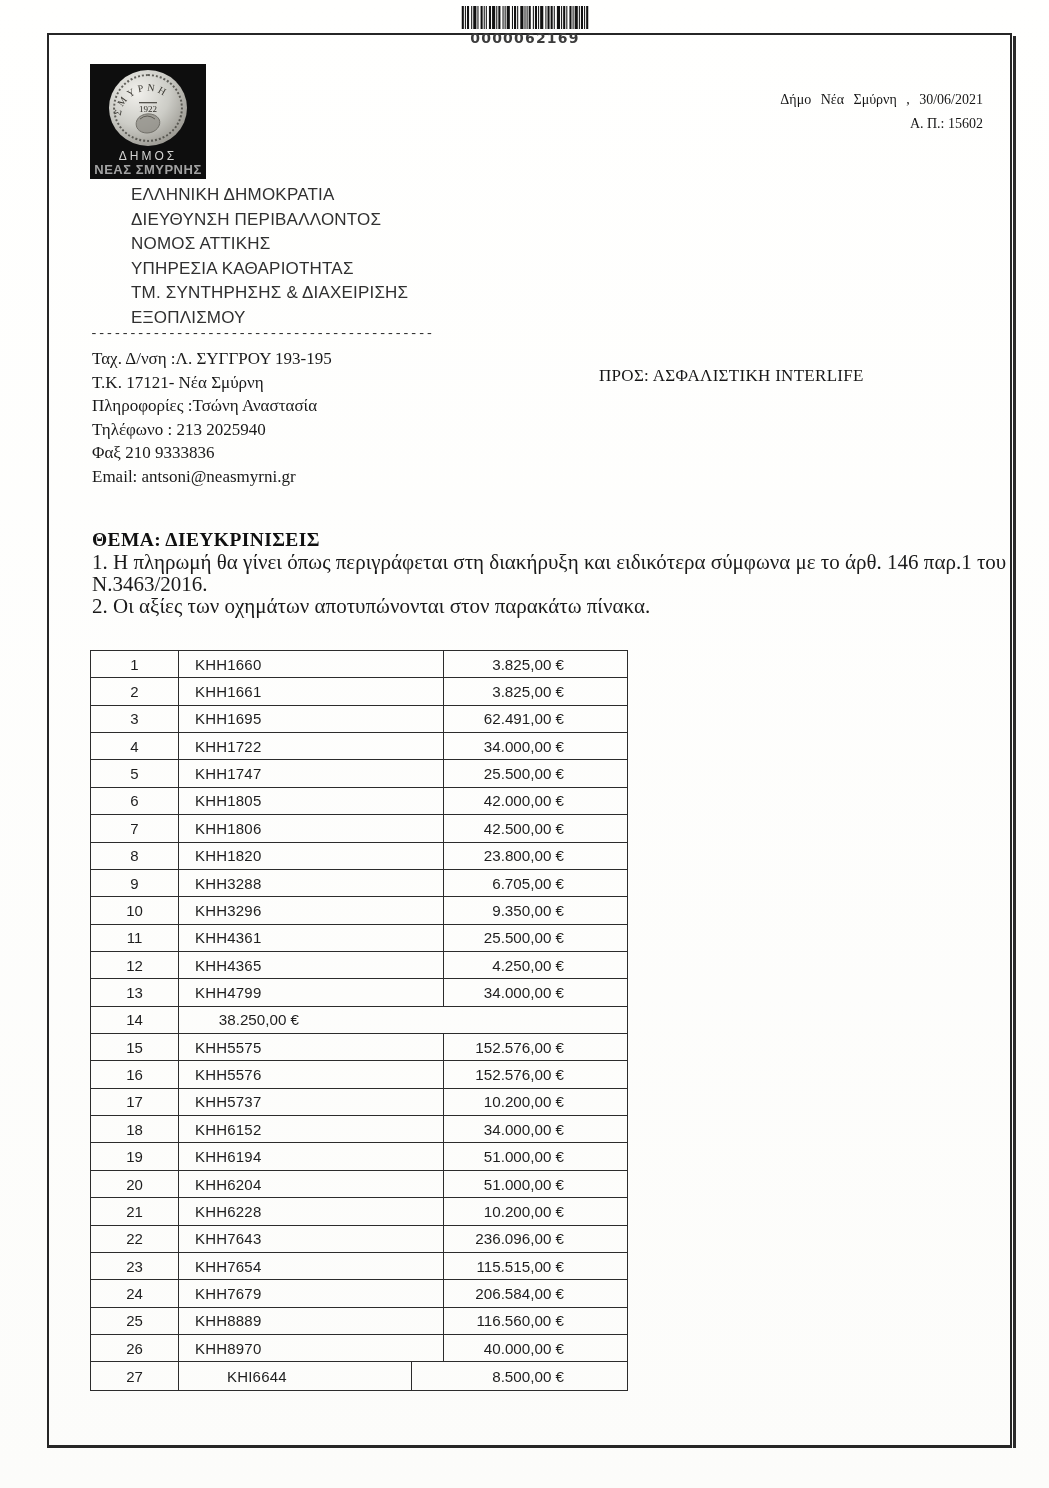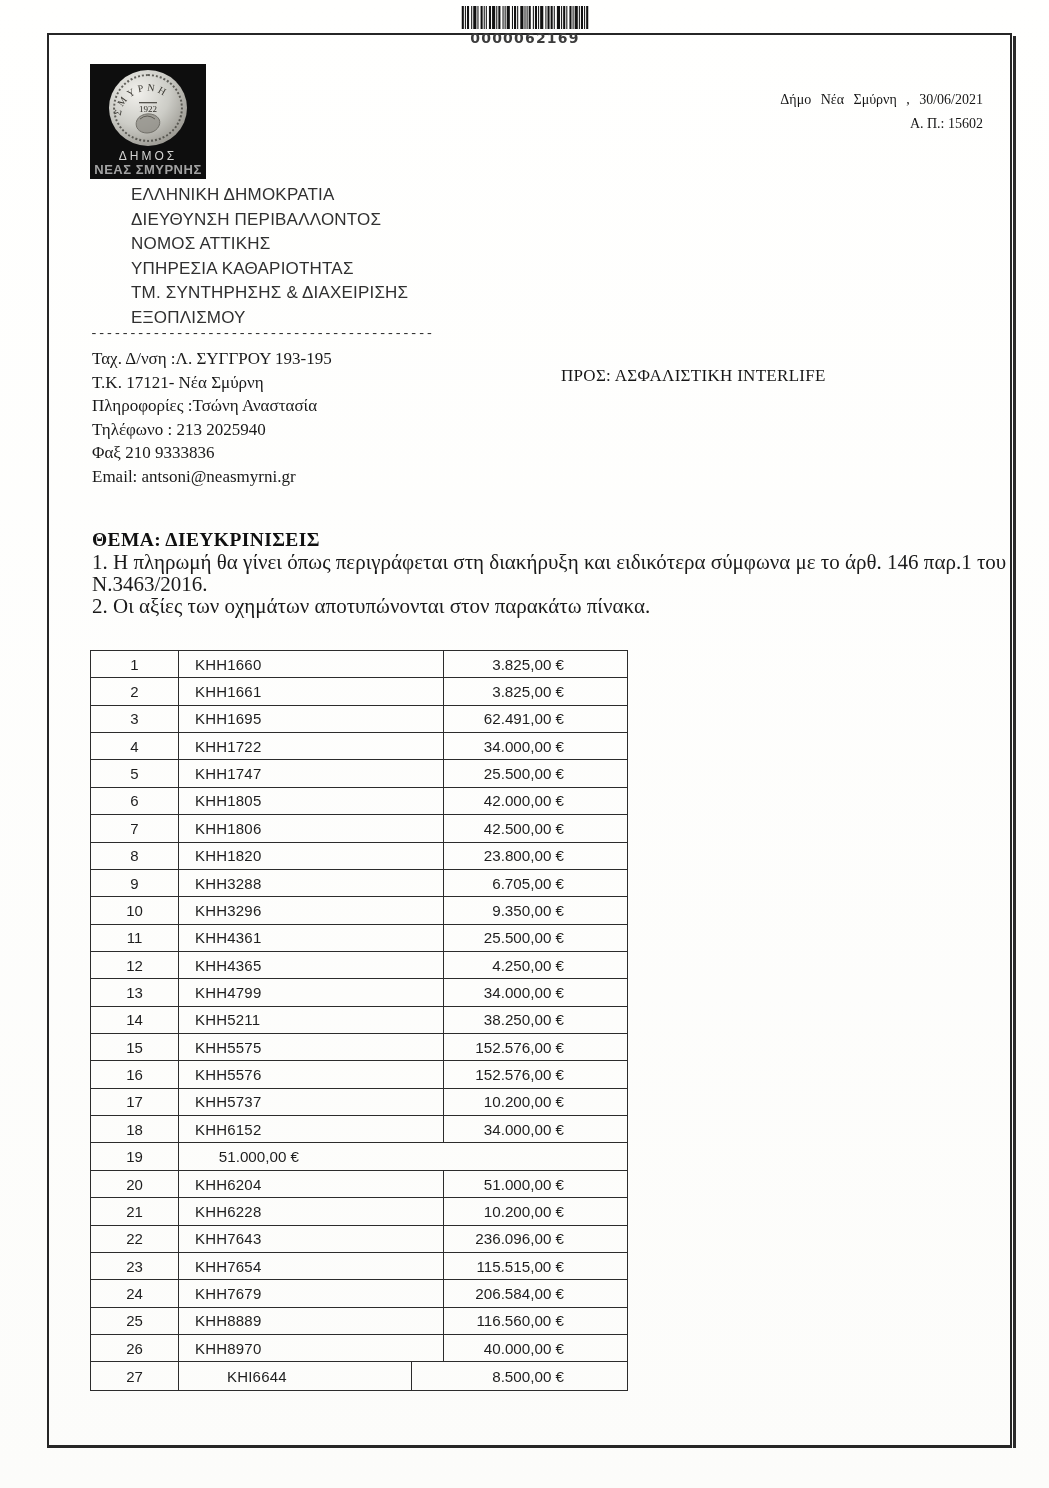--- a/index.html
+++ b/index.html
@@ -38,21 +38,21 @@
   
   .dept { position:absolute; left:92px; top:183px; font-family:"Liberation Sans", sans-serif;
     font-size:17px; line-height:24.6px; color:#303030; letter-spacing:0.2px;margin-left:39px; }
 
   .sep { position:absolute; left:90px; top:326px; font-family:"Liberation Mono", monospace;
     font-size:13px; color:#242424; letter-spacing:0px; }
 
   
   .contact { position:absolute; left:92px; top:347px; font-size:17px; line-height:23.6px; color:#191919; }
 
-  .recipient { position:absolute; left:561px; top:366px; font-size:17px; color:#161616; letter-spacing:0.3px; }
+  .recipient { position:absolute; left:599px; top:366px; font-size:17px; color:#161616; letter-spacing:0.3px; }
 
   .subject { position:absolute; left:92px; top:529px; font-size:19.5px; font-weight:bold; letter-spacing:0.4px; color:#101010;text-align:right; }
 
   .points { position:absolute; left:92px; top:552px; font-size:21px; line-height:21.8px; color:#1a1a1a; }
 
   
   .vtable { position:absolute; left:90px; top:650px; width:538px; border:1.5px solid #2c2c2c;
     font-family:"Liberation Sans", sans-serif; font-size:15px; color:#1e1e1e; box-sizing:border-box; }
   .tr { display:flex; height:27.37px; box-sizing:border-box; border-bottom:1.4px solid #2c2c2c; }
   .tr:last-child { border-bottom:none;gap:32px; }
@@ -251,21 +251,20 @@
       </div>
 
       <div class="tr">
         <div class="td c1">13</div>
         <div class="td c2">ΚΗΗ4799</div>
         <div class="td c3">34.000,00 €</div>
       </div>
 
       <div class="tr">
         <div class="td c1">14</div>
-        <div class="td c2">ΚΗΗ5211</div>
         <div class="td c3">38.250,00 €</div>
       </div>
 
       <div class="tr">
         <div class="td c1">15</div>
         <div class="td c2">ΚΗΗ5575</div>
         <div class="td c3">152.576,00 €</div>
       </div>
 
       <div class="tr">
@@ -281,20 +280,21 @@
       </div>
 
       <div class="tr">
         <div class="td c1">18</div>
         <div class="td c2">ΚΗΗ6152</div>
         <div class="td c3">34.000,00 €</div>
       </div>
 
       <div class="tr">
         <div class="td c1">19</div>
+        <div class="td c2">ΚΗΗ6194</div>
         <div class="td c3">51.000,00 €</div>
       </div>
 
       <div class="tr">
         <div class="td c1">20</div>
         <div class="td c2">ΚΗΗ6204</div>
         <div class="td c3">51.000,00 €</div>
       </div>
 
       <div class="tr">

